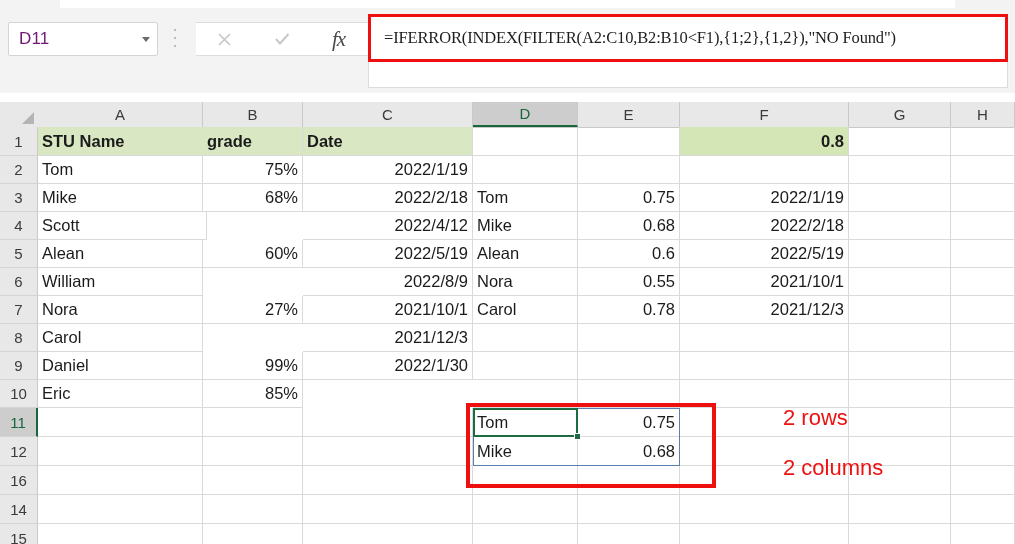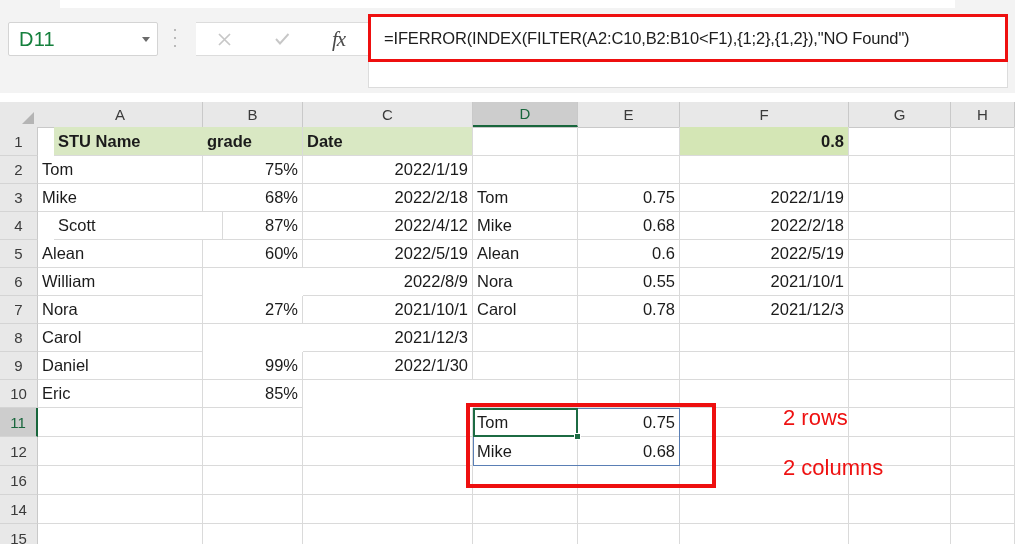--- a/index.html
+++ b/index.html
@@ -24,21 +24,21 @@
   .fbar{
     position:absolute;left:0;top:9px;width:1015px;height:84px;
     background:#f3f3f3;
   }
   .namebox{
     position:absolute;left:8px;top:13px;width:148px;height:32px;
     background:#ffffff;border:1px solid #d4d4d4;border-radius:2px;
     display:flex;align-items:center;
   }
   .namebox .nb-text{
-    flex:1;padding-left:10px;font-size:20px;color:#15803d;letter-spacing:.2px;
+    flex:1;padding-left:10px;font-size:17px;color:#701a75;letter-spacing:.2px;
   }
   .namebox .nb-caret{
     width:22px;display:flex;align-items:center;justify-content:center;
     font-size:8px;color:#555;
   }
   .nb-caret i{
     display:block;width:0;height:0;
     border-left:4px solid transparent;border-right:4px solid transparent;
     border-top:5px solid #6b6b6b;
   }
@@ -56,21 +56,21 @@
   .fbtn{
     width:57px;height:30px;display:flex;align-items:center;justify-content:center;
     color:#c7c7c7;
   }
   .fbtn.fx{color:#4a4a4a;font-family:"Liberation Serif","DejaVu Serif",serif;
     font-style:italic;font-size:21px;letter-spacing:-1px;}
 
   .formula-wrap{
     position:absolute;left:368px;top:5px;width:640px;height:48px;
     border:3px solid #ee0f0f;box-sizing:border-box;background:#ffffff;
-    display:flex;align-items:center;
+    display:flex;align-items:center;font-family:Liberation Serif, serif;
   }
   .formula-text{
     padding-left:13px;font-size:16.5px;color:#1d1d1d;white-space:nowrap;
     letter-spacing:-.15px;
   }
   .fbar-rest{
     position:absolute;left:368px;top:53px;width:640px;height:26px;
     background:#ffffff;border:1px solid #dcdcdc;border-top:none;box-sizing:border-box;
   }
 
@@ -217,21 +217,21 @@
       <div class="rh" style="top:253px;height:28px">10</div>
       <div class="rh sel" style="top:281px;height:29px">11</div>
       <div class="rh" style="top:310px;height:29px">12</div>
       <div class="rh" style="top:339px;height:29px">16</div>
       <div class="rh" style="top:368px;height:29px">14</div>
       <div class="rh" style="top:397px;height:29px">15</div>
     </div>
 
     <div class="cells">
 
-      <div class="cell hdr l" style="left:16px;top:0px;width:193px;height:29px">STU Name</div>
+      <div class="cell hdr l" style="left:0px;top:0px;width:193px;height:29px">STU Name</div>
       <div class="cell hdr l" style="left:265px;top:0px;width:170px;height:29px">Date</div>
       <div class="cell hdr l" style="left:165px;top:0px;width:100px;height:29px">grade</div>
       <div class="cell l" style="left:435px;top:0px;width:105px;height:29px"></div>
       <div class="cell r" style="left:540px;top:0px;width:102px;height:29px"></div>
       <div class="cell greenfill r" style="left:642px;top:0px;width:169px;height:29px">0.8</div>
       <div class="cell l" style="left:811px;top:0px;width:102px;height:29px"></div>
       <div class="cell l" style="left:913px;top:0px;width:64px;height:29px"></div>
 
       <div class="cell l" style="left:0px;top:29px;width:165px;height:28px">Tom</div>
       <div class="cell r" style="left:165px;top:29px;width:100px;height:28px">75%</div>
@@ -244,22 +244,21 @@
 
       <div class="cell l" style="left:0px;top:57px;width:165px;height:28px">Mike</div>
       <div class="cell r" style="left:165px;top:57px;width:100px;height:28px">68%</div>
       <div class="cell r" style="left:265px;top:57px;width:170px;height:28px">2022/2/18</div>
       <div class="cell l" style="left:435px;top:57px;width:105px;height:28px">Tom</div>
       <div class="cell r" style="left:540px;top:57px;width:102px;height:28px">0.75</div>
       <div class="cell r" style="left:642px;top:57px;width:169px;height:28px">2022/1/19</div>
       <div class="cell l" style="left:811px;top:57px;width:102px;height:28px"></div>
       <div class="cell l" style="left:913px;top:57px;width:64px;height:28px"></div>
 
-      <div class="cell l" style="left:16px;top:85px;width:169px;height:28px">Scott</div>
-      <div class="cell r" style="left:165px;top:85px;width:100px;height:28px">87%</div>
+      <div class="cell l" style="left:0px;top:85px;width:169px;height:28px">Scott</div>
       <div class="cell r" style="left:265px;top:85px;width:170px;height:28px">2022/4/12</div>
       <div class="cell l" style="left:435px;top:85px;width:105px;height:28px">Mike</div>
       <div class="cell r" style="left:540px;top:85px;width:102px;height:28px">0.68</div>
       <div class="cell r" style="left:642px;top:85px;width:169px;height:28px">2022/2/18</div>
       <div class="cell l" style="left:811px;top:85px;width:102px;height:28px"></div>
       <div class="cell l" style="left:913px;top:85px;width:64px;height:28px"></div>
 
       <div class="cell l" style="left:0px;top:113px;width:165px;height:28px">Alean</div>
       <div class="cell r" style="left:165px;top:113px;width:100px;height:28px">60%</div>
       <div class="cell r" style="left:265px;top:113px;width:170px;height:28px">2022/5/19</div>

